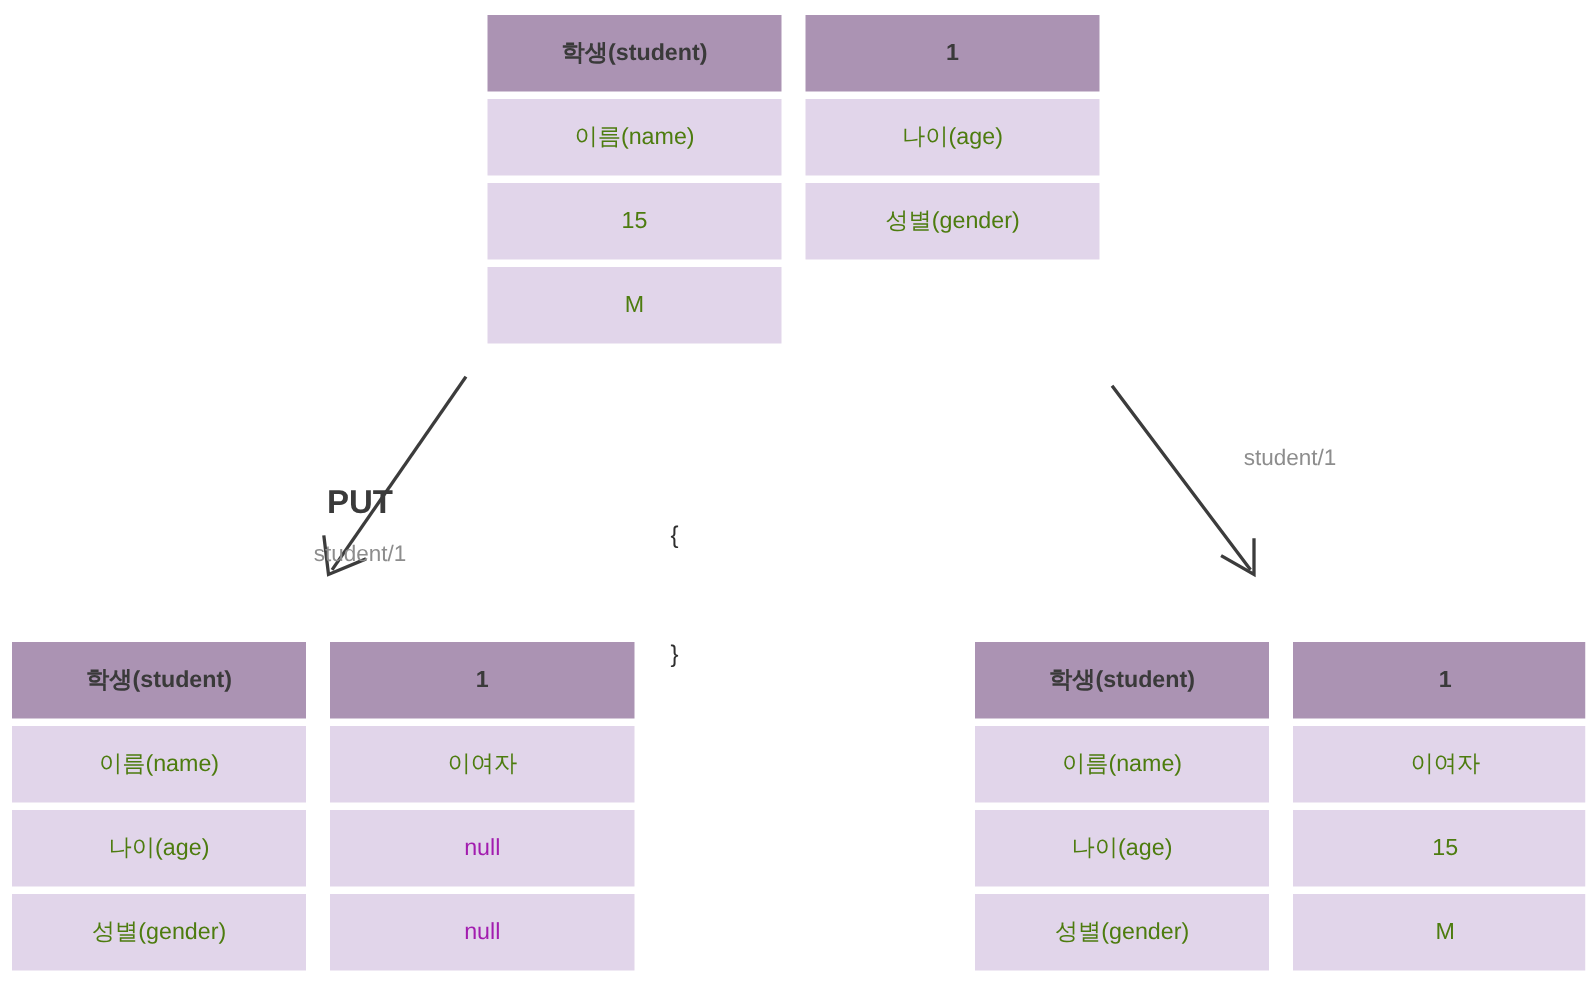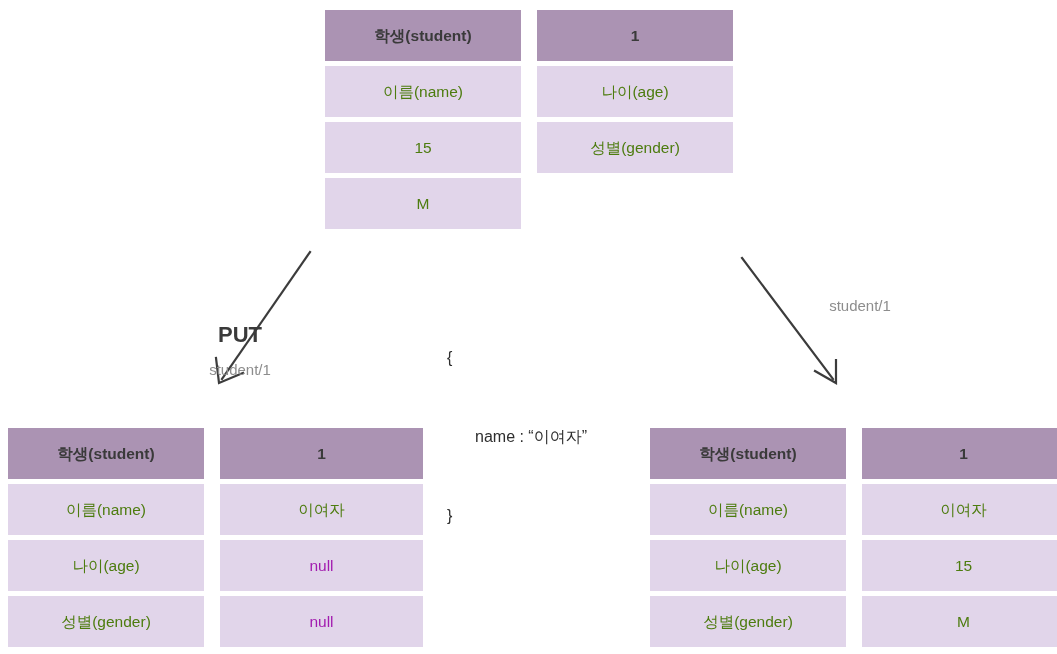--- a/index.html
+++ b/index.html
@@ -152,21 +152,20 @@
     <div class="method-name">PUT</div>
     <div class="method-path">student/1</div>
   </div>
 
   <div class="method-block" id="method-patch">
     <div class="method-path">student/1</div>
   </div>
 
   <div id="payload">
     <span class="pl-line">{</span>
-    <span class="pl-line pl-indent">name : “이여자”</span>
     <span class="pl-line">}</span>
   </div>
 
   <div class="rec-table" id="table-put-result">
     <div class="cell head">학생(student)</div>
     <div class="cell head value">1</div>
 
     <div class="cell">이름(name)</div>
     <div class="cell">이여자</div>
 

